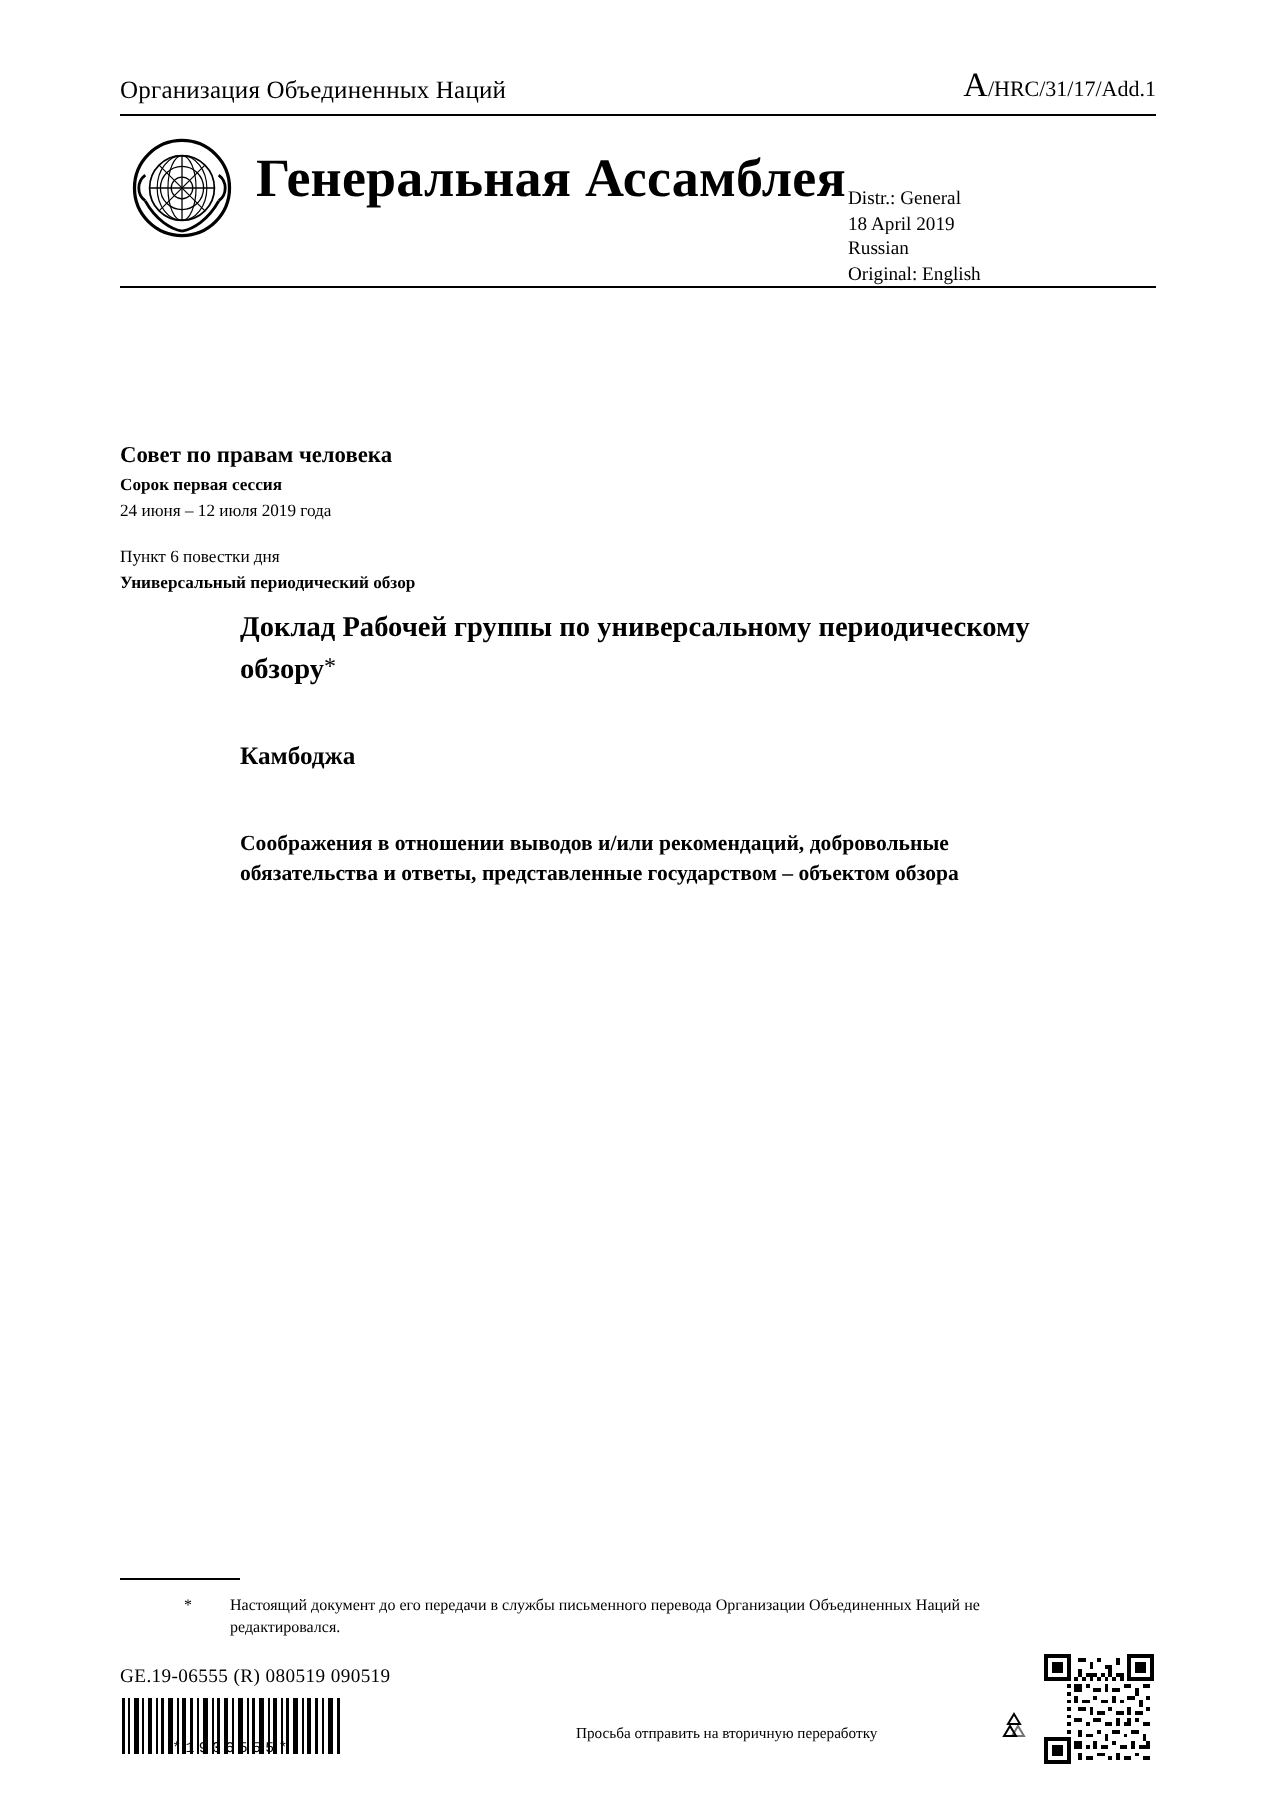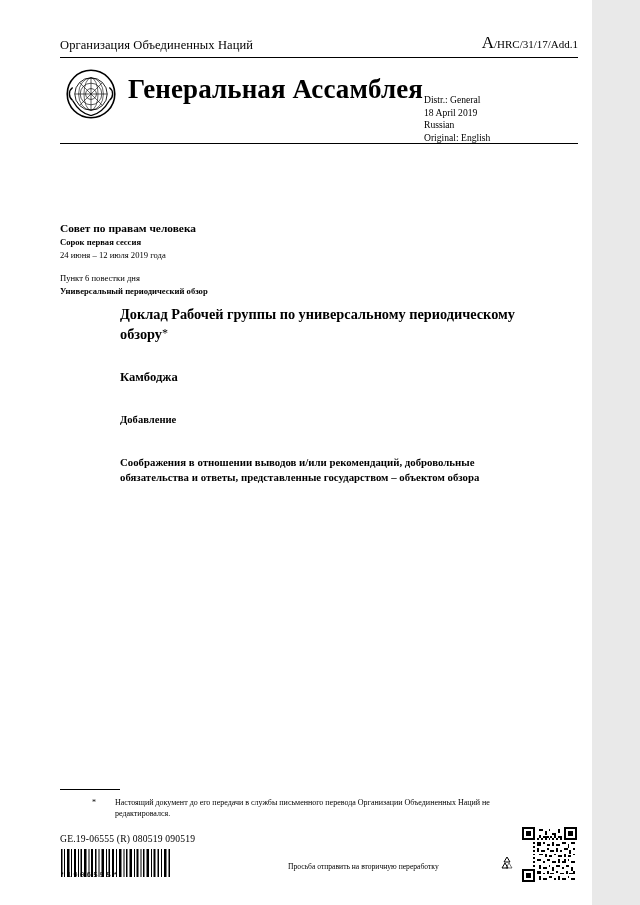--- a/index.html
+++ b/index.html
@@ -5,21 +5,21 @@
   html, body {
     margin: 0;
     padding: 0;
     background: #e9e9e9;
   }
   body {
     font-family: "Liberation Serif", serif;
   }
   .page {
     position: relative;
-    width: 592px;
+    width: 640px;
     height: 905px;
     background: #d946ef;
     overflow: hidden;
     box-sizing: border-box;
   }
   .sheet {
     position: absolute;
     left: 0; top: 0;
     width: 640px;
     height: 905px;
@@ -199,20 +199,21 @@
     height: 28px;
   }
   .barcode-digits {
     position: absolute;
     left: 60px;
     top: 871px;
     width: 112px;
     font-family: "Liberation Mono", monospace;
     font-size: 7.4px;
     letter-spacing: 2.2px;
+    text-align: center;
   }
   .recycle-text {
     position: absolute;
     left: 288px;
     top: 862px;
     font-size: 7.6px;
   }
   .recycle-icon {
     position: absolute;
     left: 499px;
@@ -279,21 +280,20 @@
       <div class="l1">Совет по правам человека</div>
       <div class="l2">Сорок первая сессия</div>
       <div class="l3">24 июня – 12 июля 2019 года</div>
       <div class="l4">Пункт 6 повестки дня</div>
       <div class="l5">Универсальный периодический обзор</div>
     </div>
 
     <div class="titleblock">
       <div class="doc-title"><span>Доклад Рабочей группы по универсальному периодическому обзору</span><span class="star">*</span></div>
       <div class="country">Камбоджа</div>
-      <div class="addendum">Добавление</div>
       <div class="subtitle">Соображения в отношении выводов и/или рекомендаций, добровольные обязательства и ответы, представленные государством – объектом обзора</div>
     </div>
 
     <div class="fn-rule"></div>
     <div class="footnote">
       <span class="fstar">*</span>
       <span class="ftext">Настоящий документ до его передачи в службы письменного перевода Организации Объединенных Наций не редактировался.</span>
     </div>
 
     <div class="jobnum">GE.19-06555  (R)  080519  090519</div>

